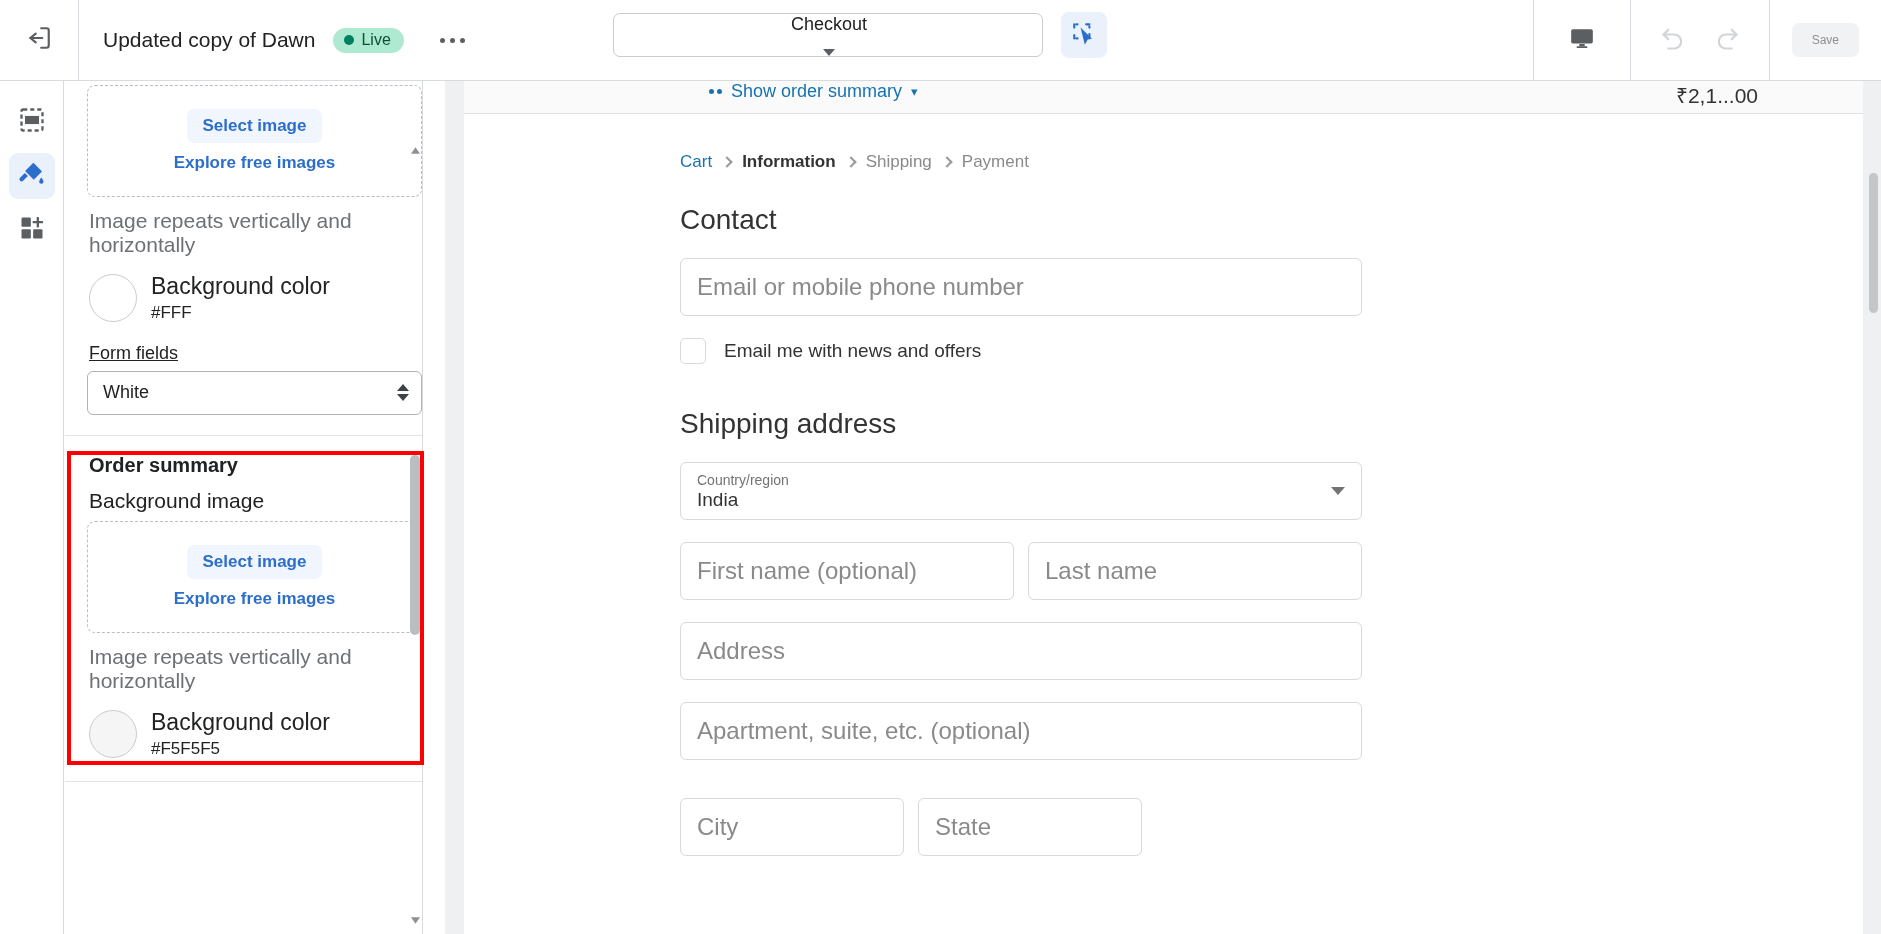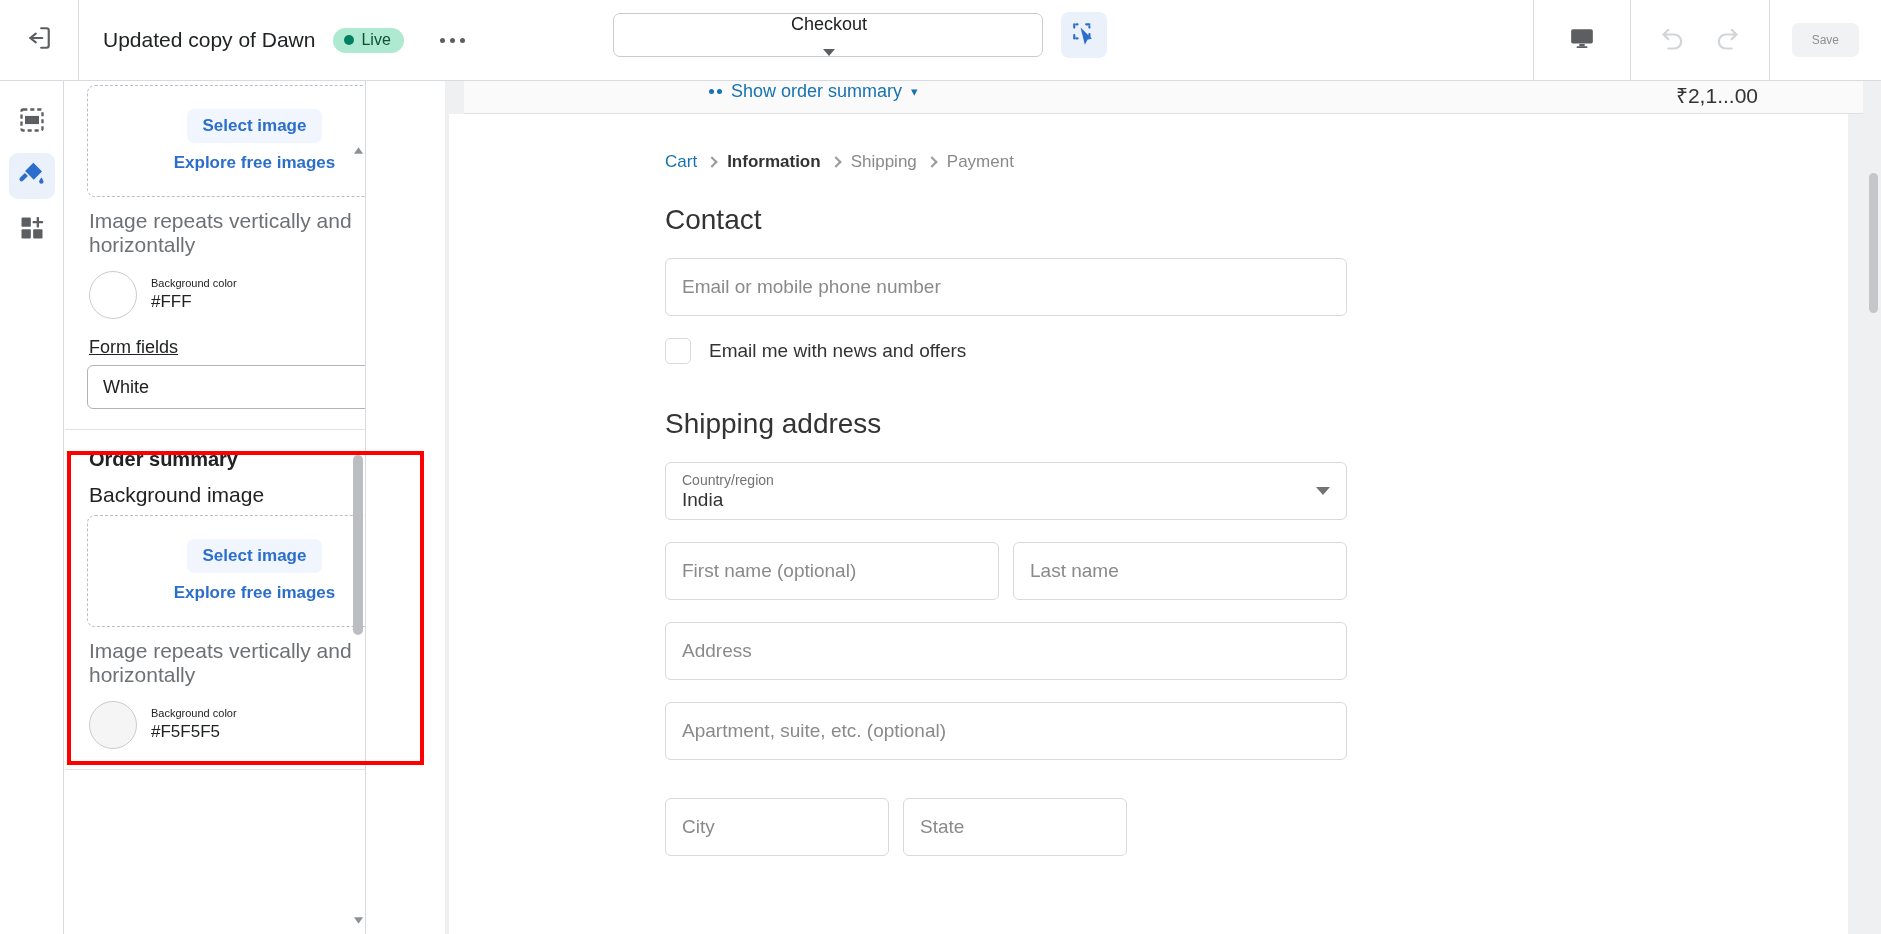--- a/index.html
+++ b/index.html
@@ -103,21 +103,21 @@
   .rail-btn {
     width: 46px; height: 46px; border-radius: 9px;
     display: flex; align-items: center; justify-content: center;
     cursor: pointer;
   }
   .rail-btn.active { background: #eaf1fb; }
 
   
   .panel {
     position: absolute; left: 65px; top: 81px;
-    width: 301px; height: 853px;
+    width: 358px; height: 853px;
     background: #fff; border-right: 1px solid #d7dbe0;
     overflow: hidden;
   }
   .panel-inner { position: absolute; left: 0; top: -60px; width: 379px; padding: 0 22px; }
   .panel-title { font-size: 22px; color: #202223; font-weight: bold; padding: 22px 2px 16px 2px; }
 
   .img-drop {
     border: 1px dashed #babec3; border-radius: 8px;
     height: 112px;
     display: flex; flex-direction: column; align-items: center; justify-content: center;
@@ -129,21 +129,21 @@
     border-radius: 7px; padding: 7px 16px;
     font-size: 17px; font-weight: bold; cursor: pointer;
   }
   .link-explore {
     color: #2c6ecb; font-size: 17px; font-weight: bold; cursor: pointer;
   }
   .helper-text { font-size: 21px; color: #6d7175; padding: 12px 2px 0 2px; }
 
   .color-row { display:flex; align-items:center; gap: 14px; padding: 14px 2px 0 2px; }
   .swatch { width: 48px; height: 48px; border-radius: 50%; border: 1px solid #c9cccf; }
-  .color-label { font-size: 11px; color: #202223; line-height: 1.35; }
+  .color-label { font-size: 23px; color: #202223; line-height: 1.35; }
   .color-hex { font-size: 17px; color: #202223; line-height: 1.35; }
 
   .field-label { font-size: 18px; color: #202223; padding: 18px 2px 7px 2px; text-decoration: underline; }
   .sel-box {
     height: 44px; border: 1px solid #aeb4b9; border-radius: 6px;
     background: #fff; display: flex; align-items: center; justify-content: space-between;
     padding: 0 12px 0 15px; font-size: 18px; color: #202223; cursor: pointer;
   }
   .stepper { display: flex; flex-direction: column; gap: 3px; }
   .st-up { width:0;height:0;border-left:6px solid transparent;border-right:6px solid transparent;border-bottom:7px solid #3f4245;}
@@ -194,21 +194,21 @@
     color: #1773b0; font-size: 18px; cursor: pointer;
   }
   .cart-ico { display:flex; gap:3px; align-items:center;}
   .cart-ico b { width:5px;height:5px;border-radius:50%;background:#1773b0;display:block;}
   .summary-price {
     position: absolute; right: 105px; top: 0px;
     font-size: 21px; color: #333;
   }
 
   .preview-page {
-    position: absolute; left: 4px; top: 33px;
+    position: absolute; left: 19px; top: 33px;
     width: 1399px; height: 820px;
     background: #fff;
   }
   .checkout-col {
     position: absolute; left: 216px; top: 0; width: 682px;
   }
   .breadcrumb {
     display: flex; align-items: center; gap: 11px;
     font-size: 17px; padding-top: 38px;
   }
@@ -219,21 +219,21 @@
     width: 8px; height: 8px;
     border-top: 2px solid #9a9a9a; border-right: 2px solid #9a9a9a;
     transform: rotate(45deg); display: inline-block;
   }
   .co-h2 { font-size: 28px; color: #333; font-weight: normal; padding-top: 32px; }
   .co-field {
     margin-top: 22px; height: 58px;
     border: 1px solid #d9d9d9; border-radius: 6px;
     background: #fff;
     display: flex; align-items: center;
-    padding: 0 16px; font-size: 19px; color: #8a8a8a;
+    padding: 0 16px; font-size: 24px; color: #8a8a8a;
     cursor: text;
   }
   .co-check-row { display:flex; align-items:center; gap:18px; margin-top: 22px;}
   .co-check {
     width: 26px; height: 26px; border: 1px solid #d9d9d9; border-radius: 5px; background:#fff;
     cursor: pointer;
   }
   .co-check-label { font-size: 19px; color: #333; }
   .co-select {
     margin-top: 22px; height: 58px;

